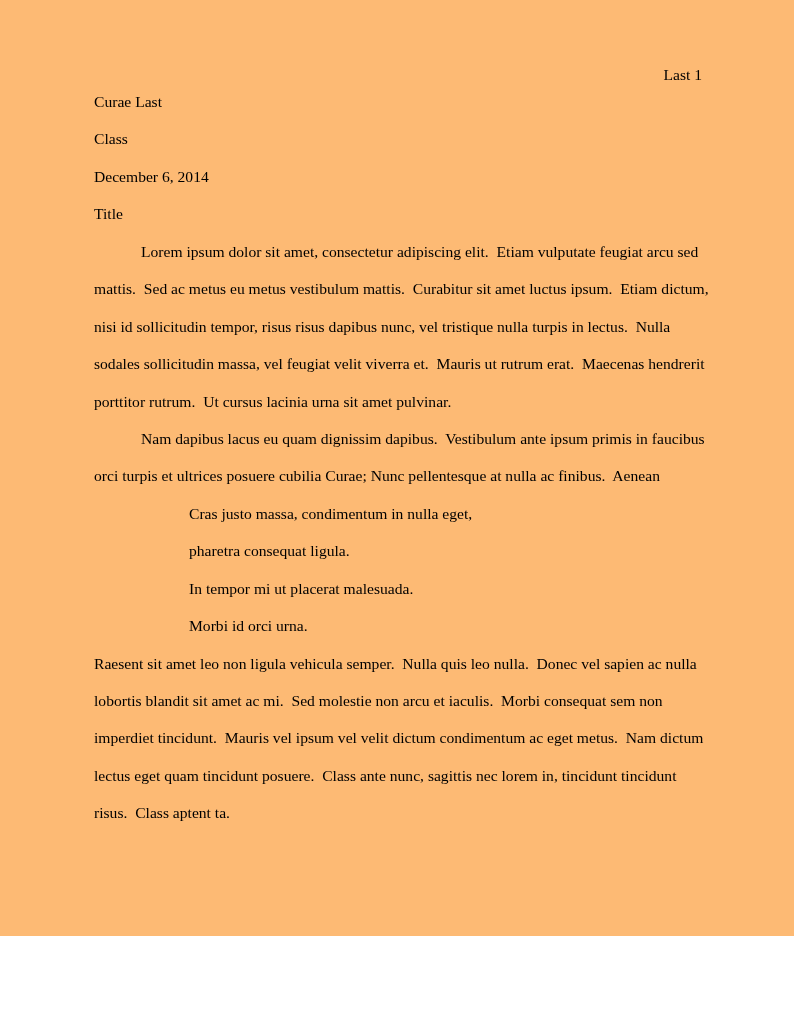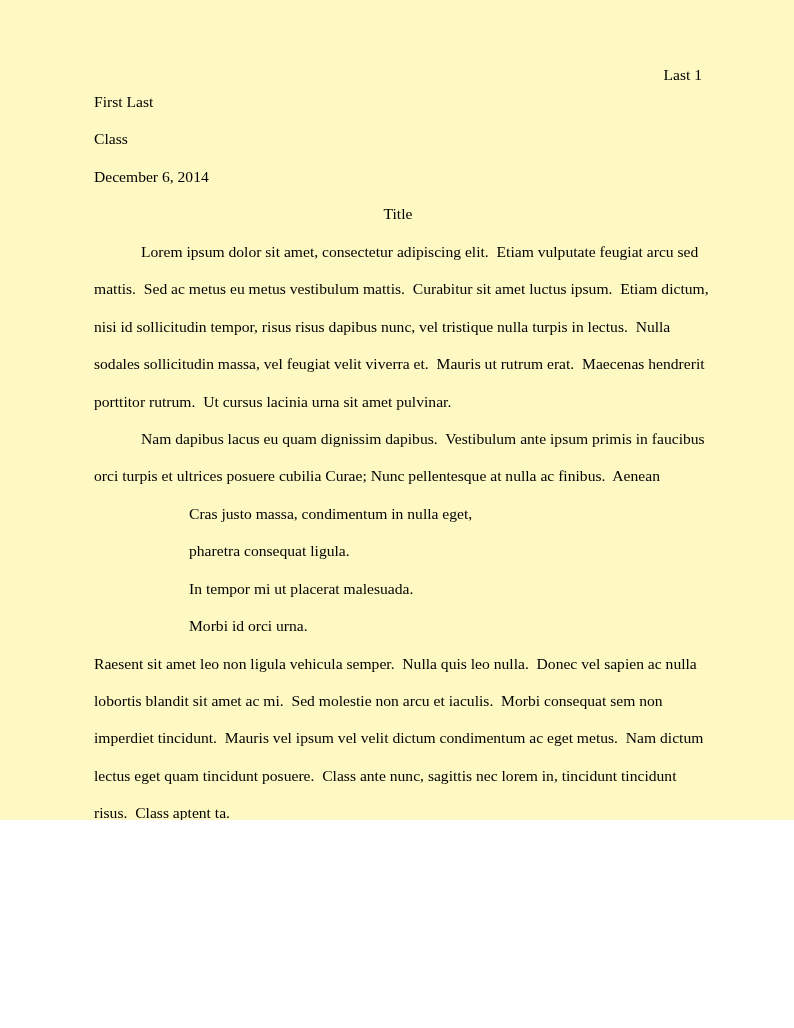--- a/index.html
+++ b/index.html
@@ -3,22 +3,22 @@
 <meta charset="utf-8">
 <style>
   html, body {
     margin: 0;
     padding: 0;
     background: #ffffff;
   }
   .page {
     position: relative;
     width: 794px;
-    height: 820px;
-    background: #fef9c3;
+    height: 936px;
+    background: #fdba74;
     color: #000000;
     font-family: "Liberation Serif", "DejaVu Serif", serif;
     font-size: 15.6px;
     overflow: hidden;
   }
   .running-header {
     position: absolute;
     top: 46px;
     left: 94px;
     right: 92px;
@@ -34,38 +34,37 @@
     line-height: 37.45px;
   }
   .line {
     white-space: pre;
     height: 37.45px;
   }
   .line.indent {
     padding-left: 47px;
   }
   .line.title-line {
-    text-align: center;
   }
   .line.bq {
     padding-left: 95px;
   }
 </style>
 </head>
 <body>
 
 <div class="page">
 
   <div class="running-header">
     <span>Last 1</span>
   </div>
 
   <div class="content">
 
-    <div class="line">First Last</div>
+    <div class="line">Curae Last</div>
     <div class="line">Class</div>
     <div class="line">December 6, 2014</div>
 
     <div class="line title-line">Title</div>
 
     <div class="line indent">Lorem ipsum dolor sit amet, consectetur adipiscing elit.  Etiam vulputate feugiat arcu sed</div>
     <div class="line">mattis.  Sed ac metus eu metus vestibulum mattis.  Curabitur sit amet luctus ipsum.  Etiam dictum,</div>
     <div class="line">nisi id sollicitudin tempor, risus risus dapibus nunc, vel tristique nulla turpis in lectus.  Nulla</div>
     <div class="line">sodales sollicitudin massa, vel feugiat velit viverra et.  Mauris ut rutrum erat.  Maecenas hendrerit</div>
     <div class="line">porttitor rutrum.  Ut cursus lacinia urna sit amet pulvinar.</div>

